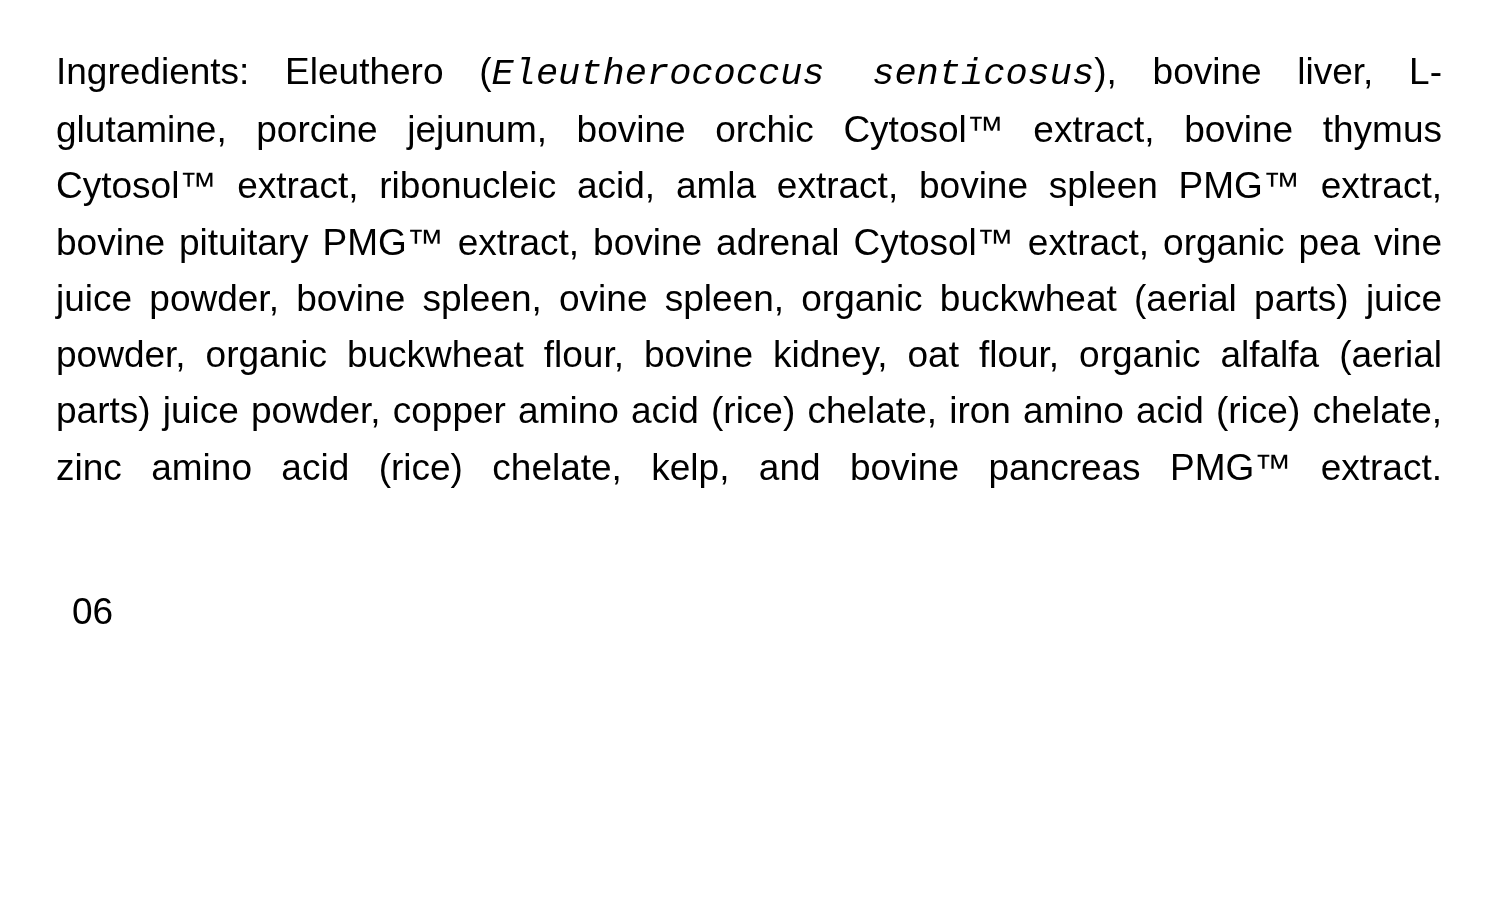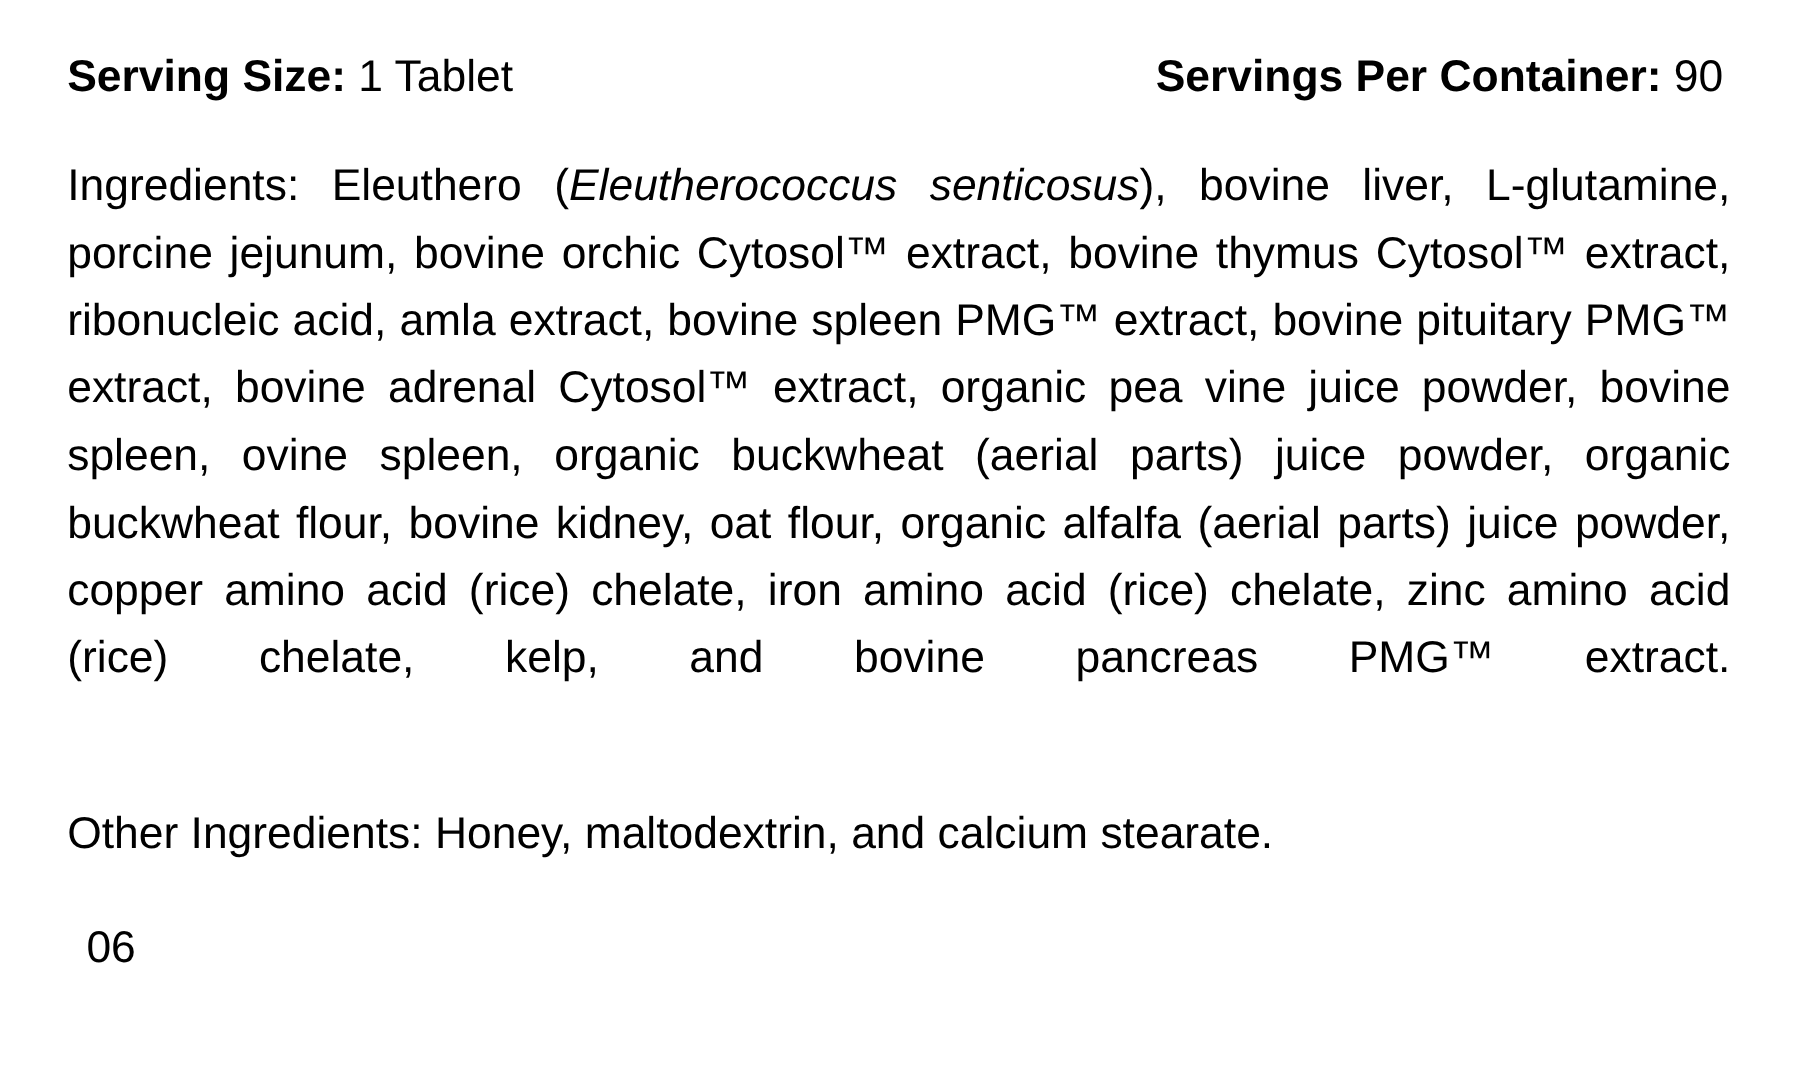--- a/index.html
+++ b/index.html
@@ -44,20 +44,21 @@
     text-align: justify;
     text-justify: inter-word;
     margin: 0 0 34px 0;
     padding-right: 2px;
   }
   .ingredients-block .heading {
     font-weight: normal;
   }
   .ingredients-block .sci {
     font-style: italic;
+    font-family: Liberation Mono, monospace;
   }
   .other-ingredients {
     font-size: 37px;
     line-height: 1.5;
     margin: 0 0 42px 0;
   }
   .code {
     font-size: 37px;
     line-height: 1.4;
     margin: 16px;
@@ -67,28 +68,19 @@
     content: "";
     display: inline-block;
     width: 100%;
   }
 </style>
 </head>
 <body>
 
 <div class="label">
 
-  <div class="serving-row">
-    <div class="serving-left">
-      <span class="bold">Serving Size:</span><span> 1 Tablet</span>
-    </div>
-    <div class="serving-right">
-      <span class="bold">Servings Per Container:</span><span> 90</span>
-    </div>
-  </div>
 
   <p class="ingredients-block"><span class="heading">Ingredients:</span><span> Eleuthero (</span><span class="sci">Eleutherococcus senticosus</span><span>), bovine liver, L-glutamine, porcine jejunum, bovine orchic Cytosol™ extract, bovine thymus Cytosol™ extract, ribonucleic acid, amla extract, bovine spleen PMG™ extract, bovine pituitary PMG™ extract, bovine adrenal Cytosol™ extract, organic pea vine juice powder, bovine spleen, ovine spleen, organic buckwheat (aerial parts) juice powder, organic buckwheat flour, bovine kidney, oat flour, organic alfalfa (aerial parts) juice powder, copper amino acid (rice) chelate, iron amino acid (rice) chelate, zinc amino acid (rice) chelate, kelp, and bovine pancreas PMG™ extract.</span></p>
 
-  <p class="other-ingredients">Other Ingredients: Honey, maltodextrin, and calcium stearate.</p>
 
   <p class="code">06</p>
 
 </div>
 
 </body></html>

